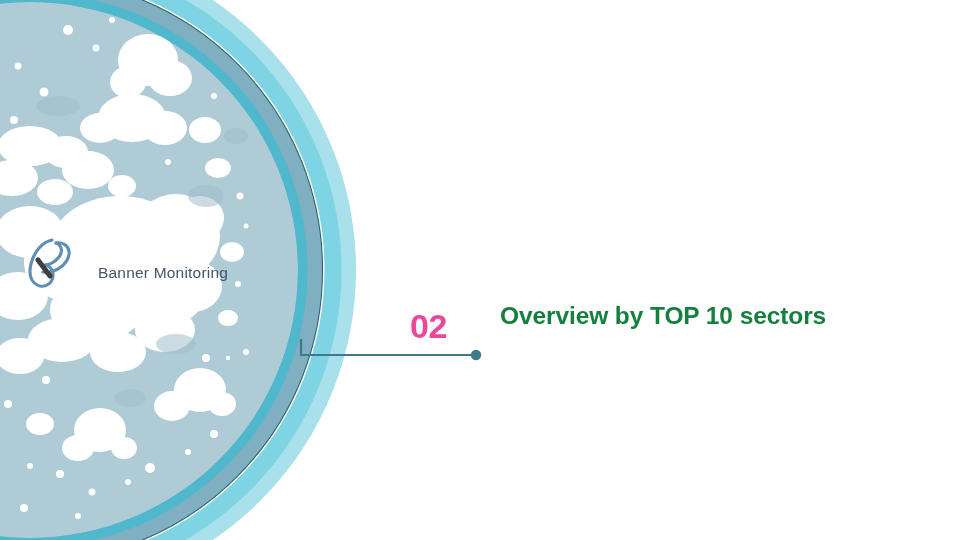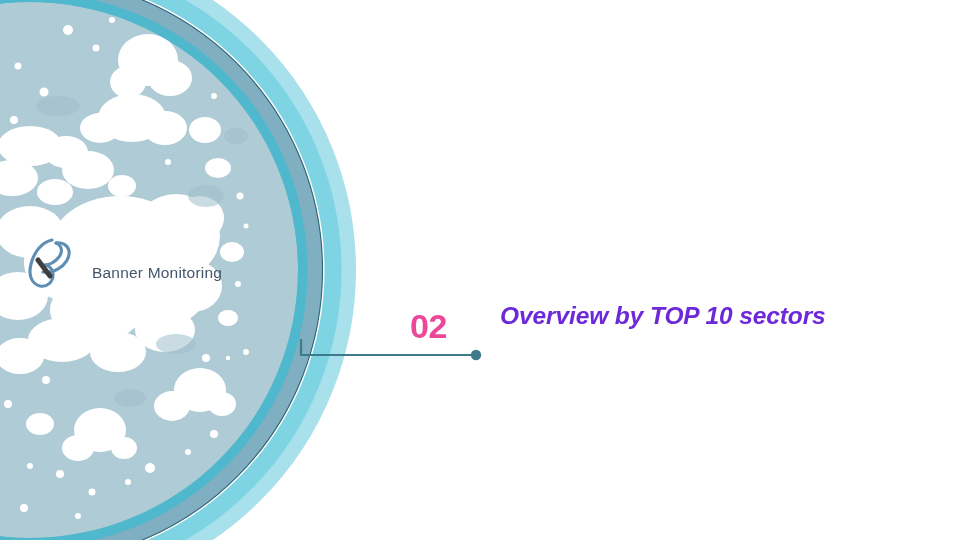--- a/index.html
+++ b/index.html
@@ -26,21 +26,21 @@
     top: 0;
     width: 960px;
     height: 540px;
   }
   #brand {
     position: absolute;
     left: 22px;
     top: 232px;
     display: flex;
     align-items: center;
-    gap: 8px;
+    gap: 14px;
     z-index: 5;
   }
   #brand-logo {
     width: 62px;
     height: 62px;
     display: block;
   }
   #brand-name {
     font-family: "Liberation Sans", sans-serif;
     font-size: 15.5px;
@@ -61,25 +61,24 @@
     z-index: 5;
   }
   #section-title {
     position: absolute;
     left: 500px;
     top: 300px;
     width: 330px;
     font-family: "Liberation Sans", sans-serif;
     font-size: 24.5px;
     font-weight: bold;
-    color: #6d28d9;
+    color: #15803d;
     line-height: 1.33;
     letter-spacing: -0.1px;
     z-index: 5;
-    font-style: italic;
   }
   #connector {
     position: absolute;
     left: 0;
     top: 0;
     width: 960px;
     height: 540px;
     z-index: 4;
     pointer-events: none;
   }

